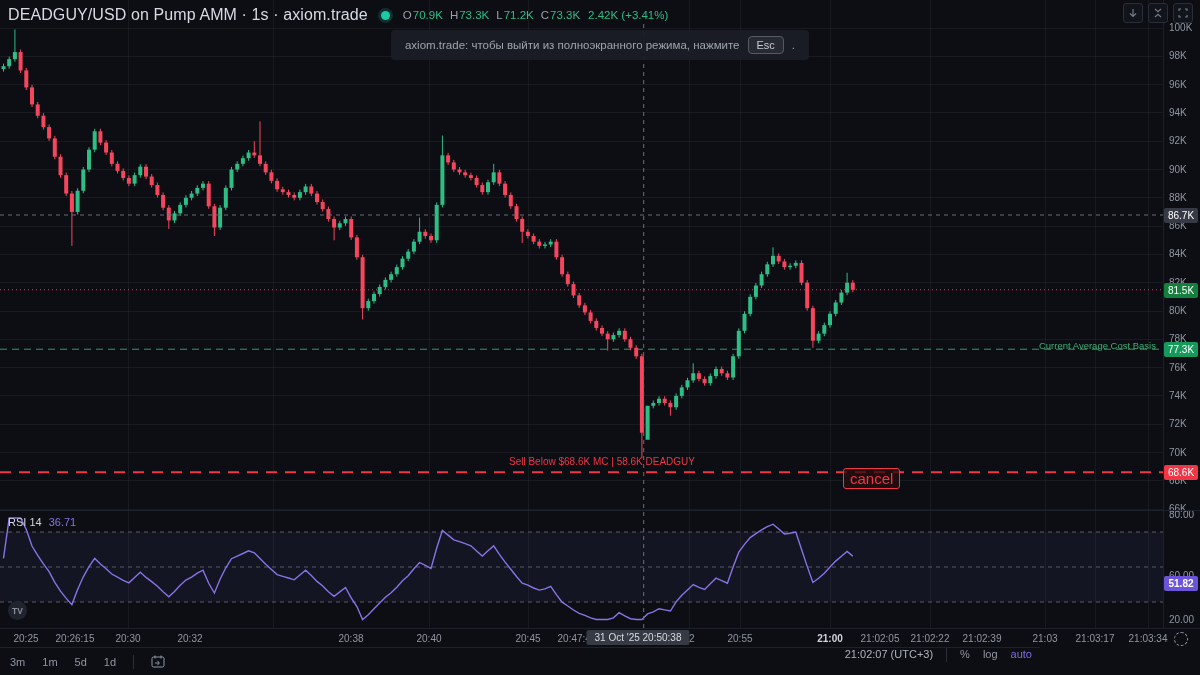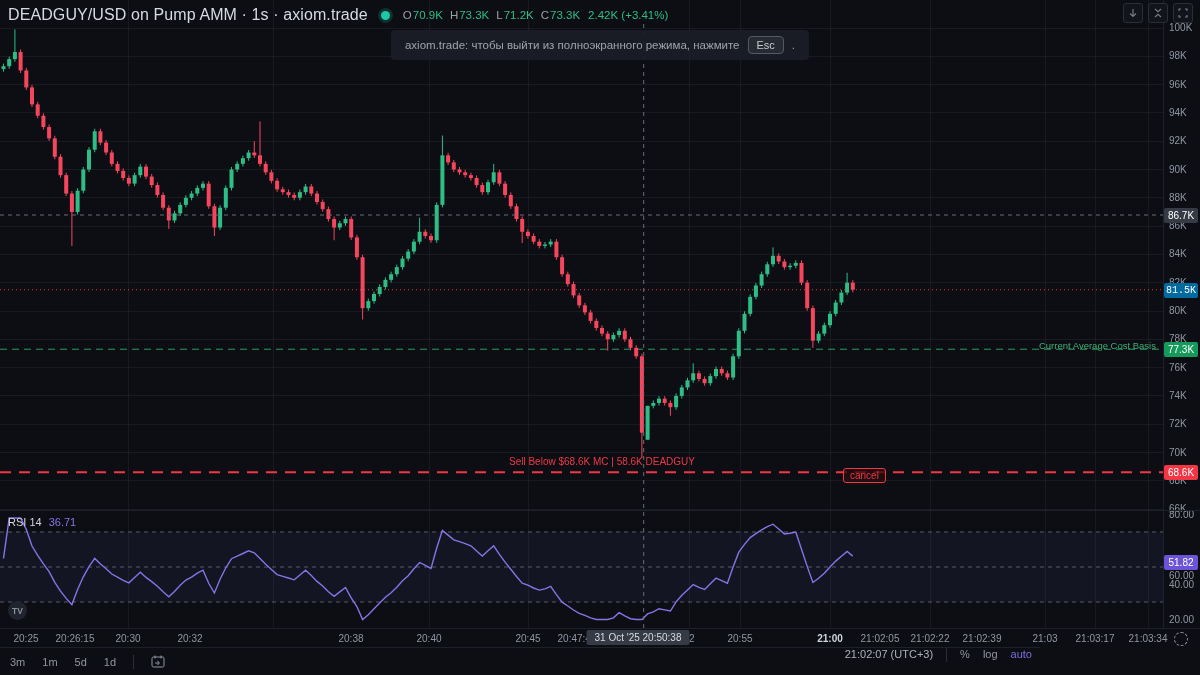--- a/index.html
+++ b/index.html
@@ -24,35 +24,35 @@
   #top-buttons{position:absolute;right:7px;top:3px;display:flex;gap:5px;z-index:40;}
   #top-buttons .tbtn{width:18px;height:18px;border:1px solid #2a2e39;border-radius:3px;
        display:flex;align-items:center;justify-content:center;color:#787b86;background:#11141b;}
   
   #price-axis{position:absolute;left:1163px;top:0;width:37px;height:628px;
        border-left:1px solid #1c212b;background:#0c0e14;z-index:10;}
   .ptick{position:absolute;left:5px;font-size:10px;color:#9096a1;}
   .slabel{position:absolute;left:1164px;width:34px;height:15px;line-height:15px;text-align:center;
        font-size:10px;color:#fff;border-radius:2px;z-index:25;}
   .slabel.crosshair{background:#363a45;}
-  .slabel.last{background:#0369a1;font-family:Liberation Mono, monospace;}
+  .slabel.last{background:#15803d;}
   .slabel.cost{background:#159a5c;}
   .slabel.sell{background:#f23645;}
   .slabel.rsi{background:#6c54d8;}
   
   #pane-sep{position:absolute;left:0;top:510px;width:1200px;height:1px;background:#1c212b;z-index:12;}
   
   #rsi-legend{position:absolute;left:8px;top:516px;font-size:11px;z-index:30;display:flex;gap:7px;}
   #rsi-legend .t{color:#d1d4dc;}
   #rsi-legend .v{color:#8673e6;}
   
   #cost-label{position:absolute;right:44px;top:340px;font-size:9.5px;color:#3fae72;z-index:20;}
   #sell-label{position:absolute;left:509px;top:456px;font-size:10px;color:#f23645;z-index:20;}
   #cancel-btn{position:absolute;left:843px;top:468px;border:1px solid #f23645;border-radius:3px;
-       color:#f23645;font-size:10px;padding:1px 6px;background:rgba(40,12,14,.75);z-index:21;}
+       color:#f23645;font-size:15px;padding:1px 6px;background:rgba(40,12,14,.75);z-index:21;}
   
   #tv-logo{position:absolute;left:8px;top:601px;width:19px;height:19px;border-radius:50%;
        background:#20242e;color:#8b8e98;font-size:8.5px;font-weight:bold;display:flex;
        align-items:center;justify-content:center;z-index:30;}
   
   #time-axis{position:absolute;left:0;top:628px;width:1200px;height:19px;background:#0c0e14;
        border-top:1px solid #1c212b;z-index:15;}
   .ttick{position:absolute;top:4px;transform:translateX(-50%);font-size:10px;color:#9096a1;white-space:nowrap;}
   .ttick.bold{color:#d1d4dc;font-weight:bold;}
   #t-crosshair{position:absolute;left:638px;top:1px;transform:translateX(-50%);background:#363a45;
@@ -476,21 +476,21 @@
       <div class="ptick" style="top: 508.5px;">80.00</div>
       <div class="ptick" style="top: 526px; margin-top: 44px;">60.00</div>
       <div class="ptick" style="top: 578.5px;">40.00</div>
       <div class="ptick" style="top: 613.5px;">20.00</div>
     </div>
   <div id="special-labels">
       <div class="slabel crosshair" style="top: 207.5px;">86.7K</div>
       <div class="slabel last" style="top: 282.5px;">81.5K</div>
       <div class="slabel cost" style="top: 341.5px;">77.3K</div>
       <div class="slabel sell" style="top: 464.5px;">68.6K</div>
-      <div class="slabel rsi" style="top: 555px;">51.82</div>
+      <div class="slabel rsi" style="top: 576px; font-weight: bold;">51.82</div>
     </div>
   <div id="pane-sep"></div>
 
   <div id="rsi-legend">
     <span class="t">RSI 14</span>
     <span class="v">36.71</span>
   </div>
 
   <div id="cost-label">Current Average Cost Basis</div>
   <div id="sell-label">Sell Below $68.6K MC | 58.6K DEADGUY</div>

